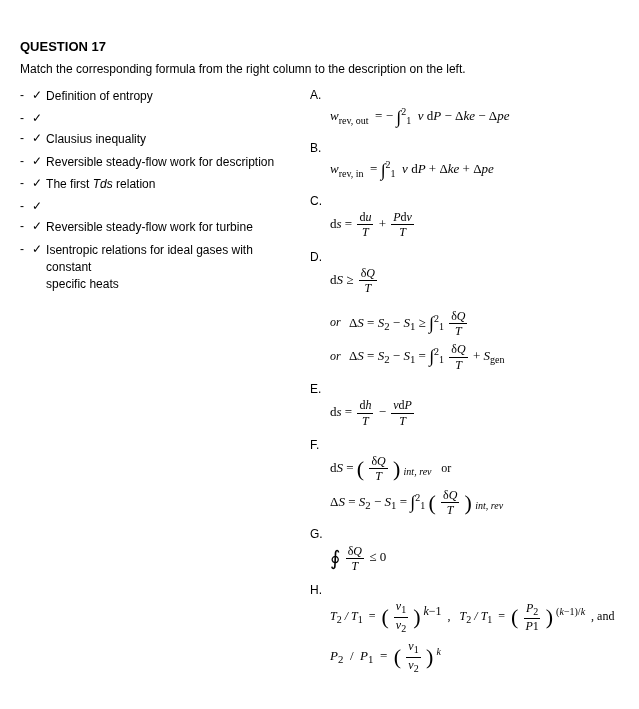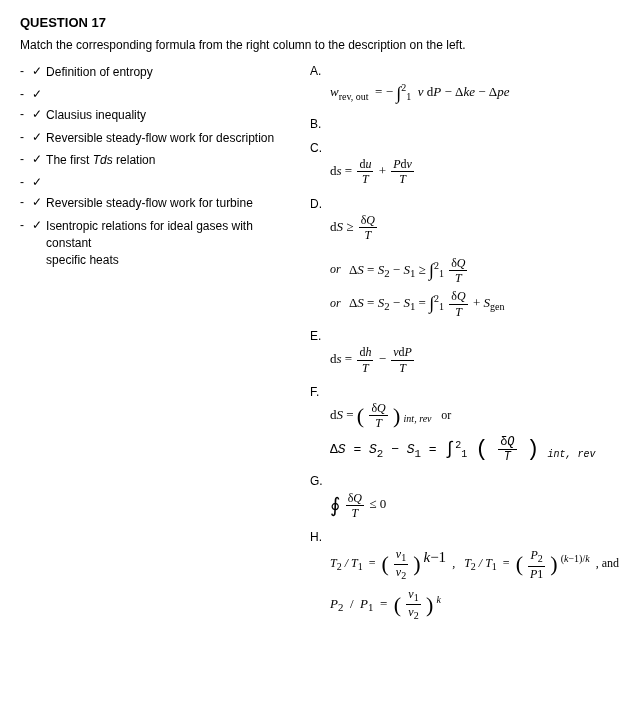--- a/index.html
+++ b/index.html
@@ -10,20 +10,21 @@
       color: #000;
       width: 639px;
       min-height: 709px;
       padding: 15px 20px;
     }
     .question-header {
       font-family: Arial, sans-serif;
       font-weight: bold;
       font-size: 13px;
       margin-bottom: 8px;
+      margin-top: 24px;
     }
     .instruction {
       font-family: Arial, sans-serif;
       font-size: 12px;
       margin-bottom: 12px;
     }
     .main-layout {
       display: flex;
       gap: 10px;
     }
@@ -175,20 +176,28 @@
         &nbsp;= −
         <span class="integral">∫</span><sup style="font-size:10px;">2</sup><sub style="font-size:10px;">1</sub>
         &nbsp;<span style="font-style:italic;">v</span> d<span style="font-style:italic;">P</span>
         − Δ<span style="font-style:italic;">ke</span>
         − Δ<span style="font-style:italic;">pe</span>
       </div>
     </div>
 
     <div class="right-section">
       <div class="formula-label">B.</div>
+      <div class="formula indent">
+        <span style="font-style:italic;">w</span><sub style="font-size:10px;">rev, in</sub>
+        &nbsp;=
+        <span class="integral">∫</span><sup style="font-size:10px;">2</sup><sub style="font-size:10px;">1</sub>
+        &nbsp;<span style="font-style:italic;">v</span> d<span style="font-style:italic;">P</span>
+        + Δ<span style="font-style:italic;">ke</span>
+        + Δ<span style="font-style:italic;">pe</span>
+      </div>
     </div>
 
     <div class="right-section">
       <div class="formula-label">C.</div>
       <div class="formula indent">
         d<span style="font-style:italic;">s</span> =
         <span class="frac">
           <span class="num">d<span style="font-style:italic;">u</span></span>
           <span class="den"><span style="font-style:italic;">T</span></span>
         </span>
@@ -252,21 +261,21 @@
         d<span style="font-style:italic;">S</span> =
         <span class="big-paren">(</span>
         <span class="frac">
           <span class="num">δ<span style="font-style:italic;">Q</span></span>
           <span class="den"><span style="font-style:italic;">T</span></span>
         </span>
         <span class="big-paren">)</span>
         <sub style="font-size:10px;"><span style="font-style:italic;">int, rev</span></sub>
         &nbsp;&nbsp;<span style="font-size:12px;">or</span>
       </div>
-      <div class="formula indent" style="margin-top:2px;font-family:Liberation Mono, monospace;">
+      <div class="formula indent" style="margin-top:2px;">
         Δ<span style="font-style:italic;">S</span> = <span style="font-style:italic;">S</span><sub>2</sub> − <span style="font-style:italic;">S</span><sub>1</sub> =
         <span class="integral">∫</span><sup style="font-size:10px;">2</sup><sub style="font-size:10px;">1</sub>
         <span class="big-paren">(</span>
         <span class="frac">
           <span class="num">δ<span style="font-style:italic;">Q</span></span>
           <span class="den"><span style="font-style:italic;">T</span></span>
         </span>
         <span class="big-paren">)</span>
         <sub style="font-size:10px;"><span style="font-style:italic;">int, rev</span></sub>
       </div>
@@ -290,21 +299,21 @@
         <span style="font-style:italic;">T</span><sub>2</sub>
         <span style="font-style:italic;"> / </span>
         <span style="font-style:italic;">T</span><sub>1</sub>
         &nbsp;=&nbsp;
         <span class="big-paren">(</span>
         <span class="frac">
           <span class="num"><span style="font-style:italic;">v</span><sub>1</sub></span>
           <span class="den"><span style="font-style:italic;">v</span><sub>2</sub></span>
         </span>
         <span class="big-paren">)</span>
-        <sup style="font-size:15px;"><span style="font-style:italic;">k</span>−1</sup>
+        <sup style="font-size:12px;"><span style="font-style:italic;">k</span>−1</sup>
         &nbsp;,&nbsp;&nbsp;
         <span style="font-style:italic;">T</span><sub>2</sub>
         <span style="font-style:italic;"> / </span>
         <span style="font-style:italic;">T</span><sub>1</sub>
         &nbsp;=&nbsp;
         <span class="big-paren">(</span>
         <span class="frac">
           <span class="num"><span style="font-style:italic;">P</span><sub>2</sub></span>
           <span class="den"><span style="font-style:italic;">P</span>1</span>
         </span>

